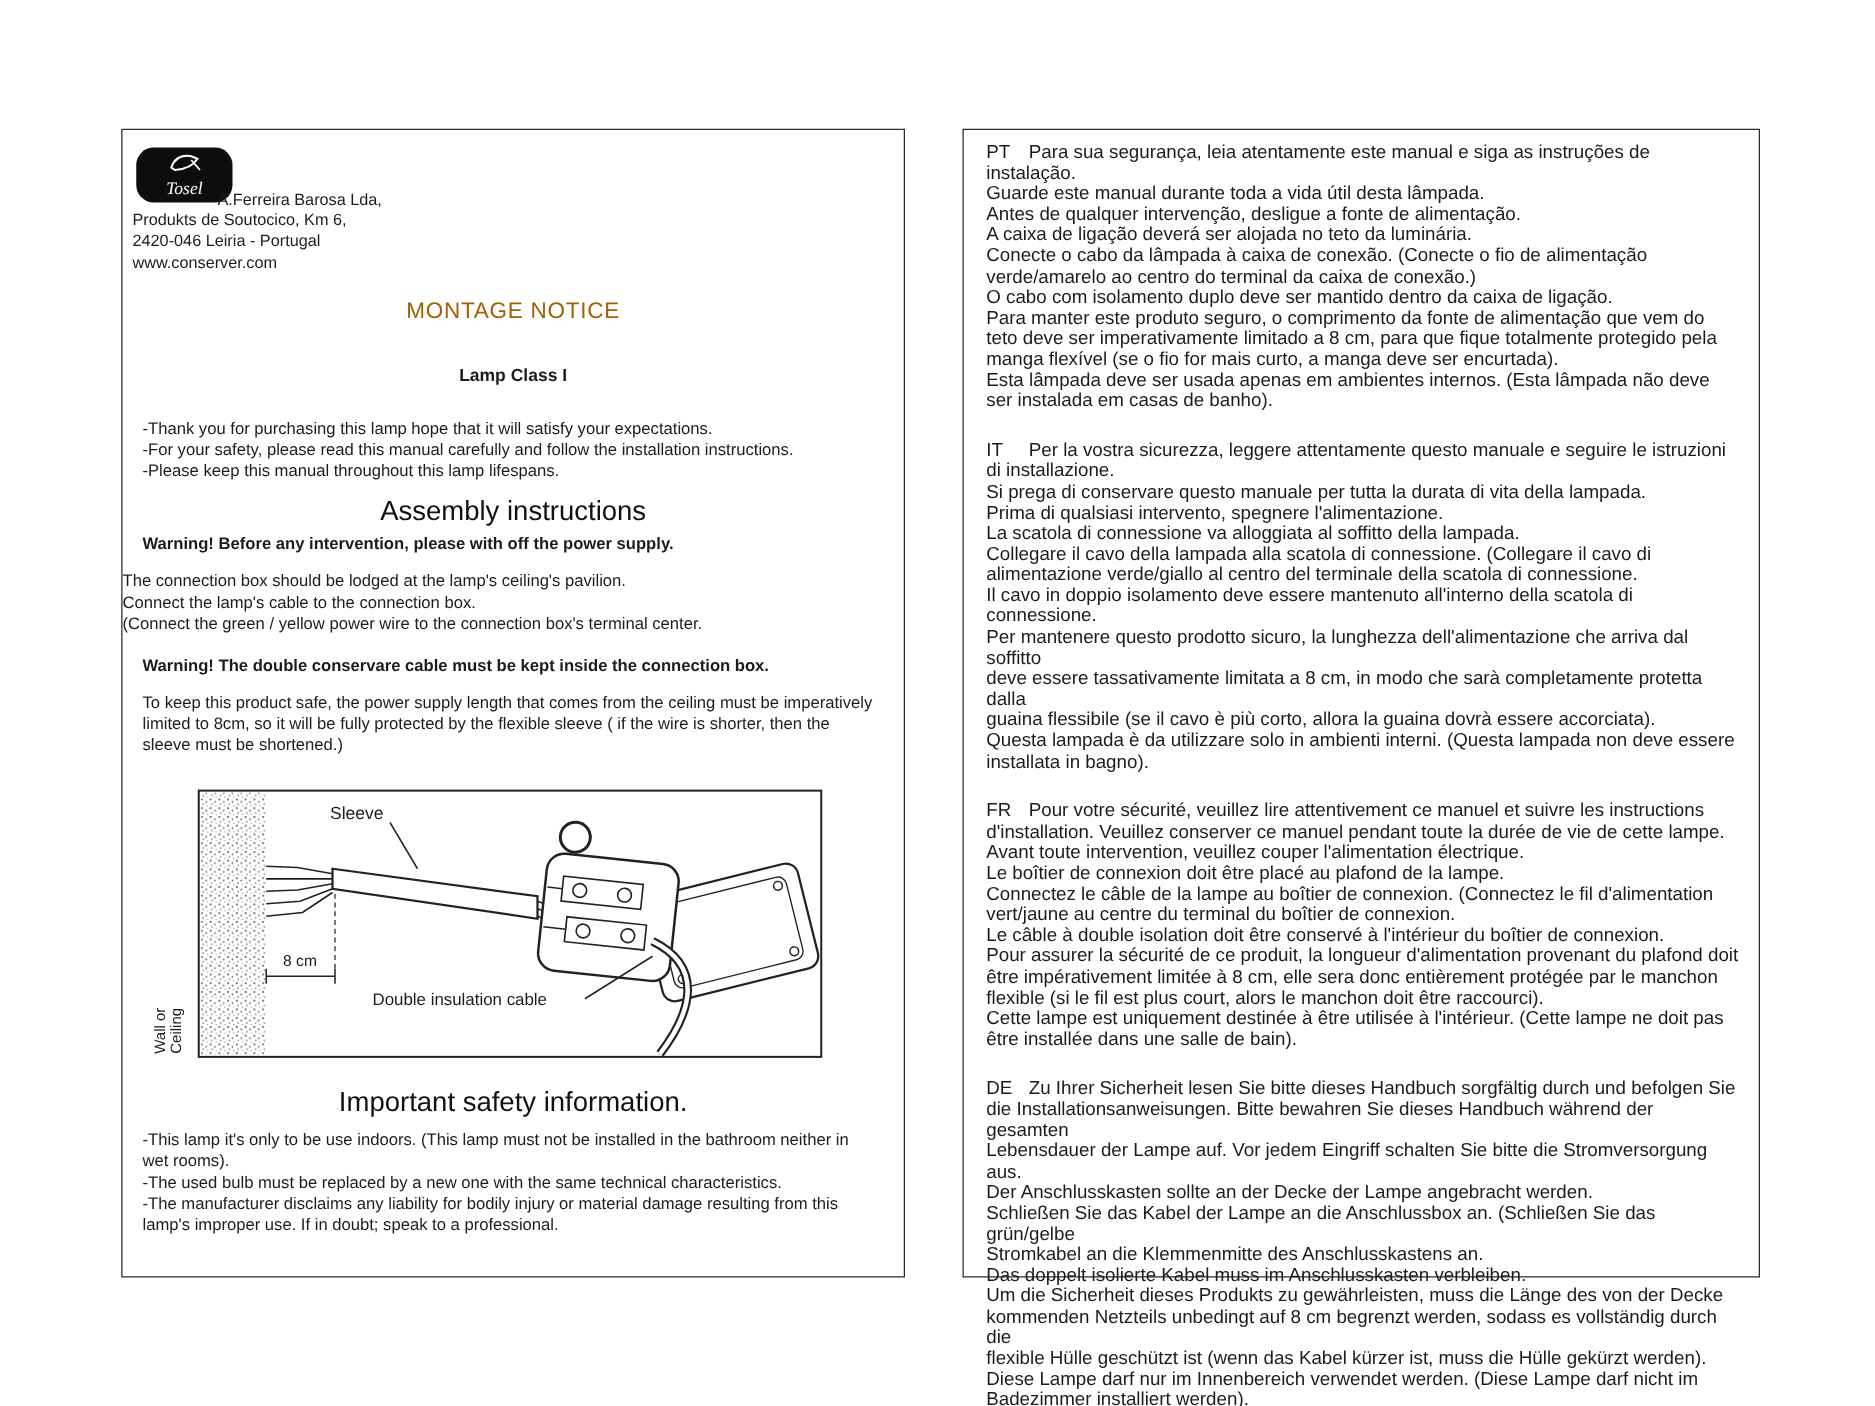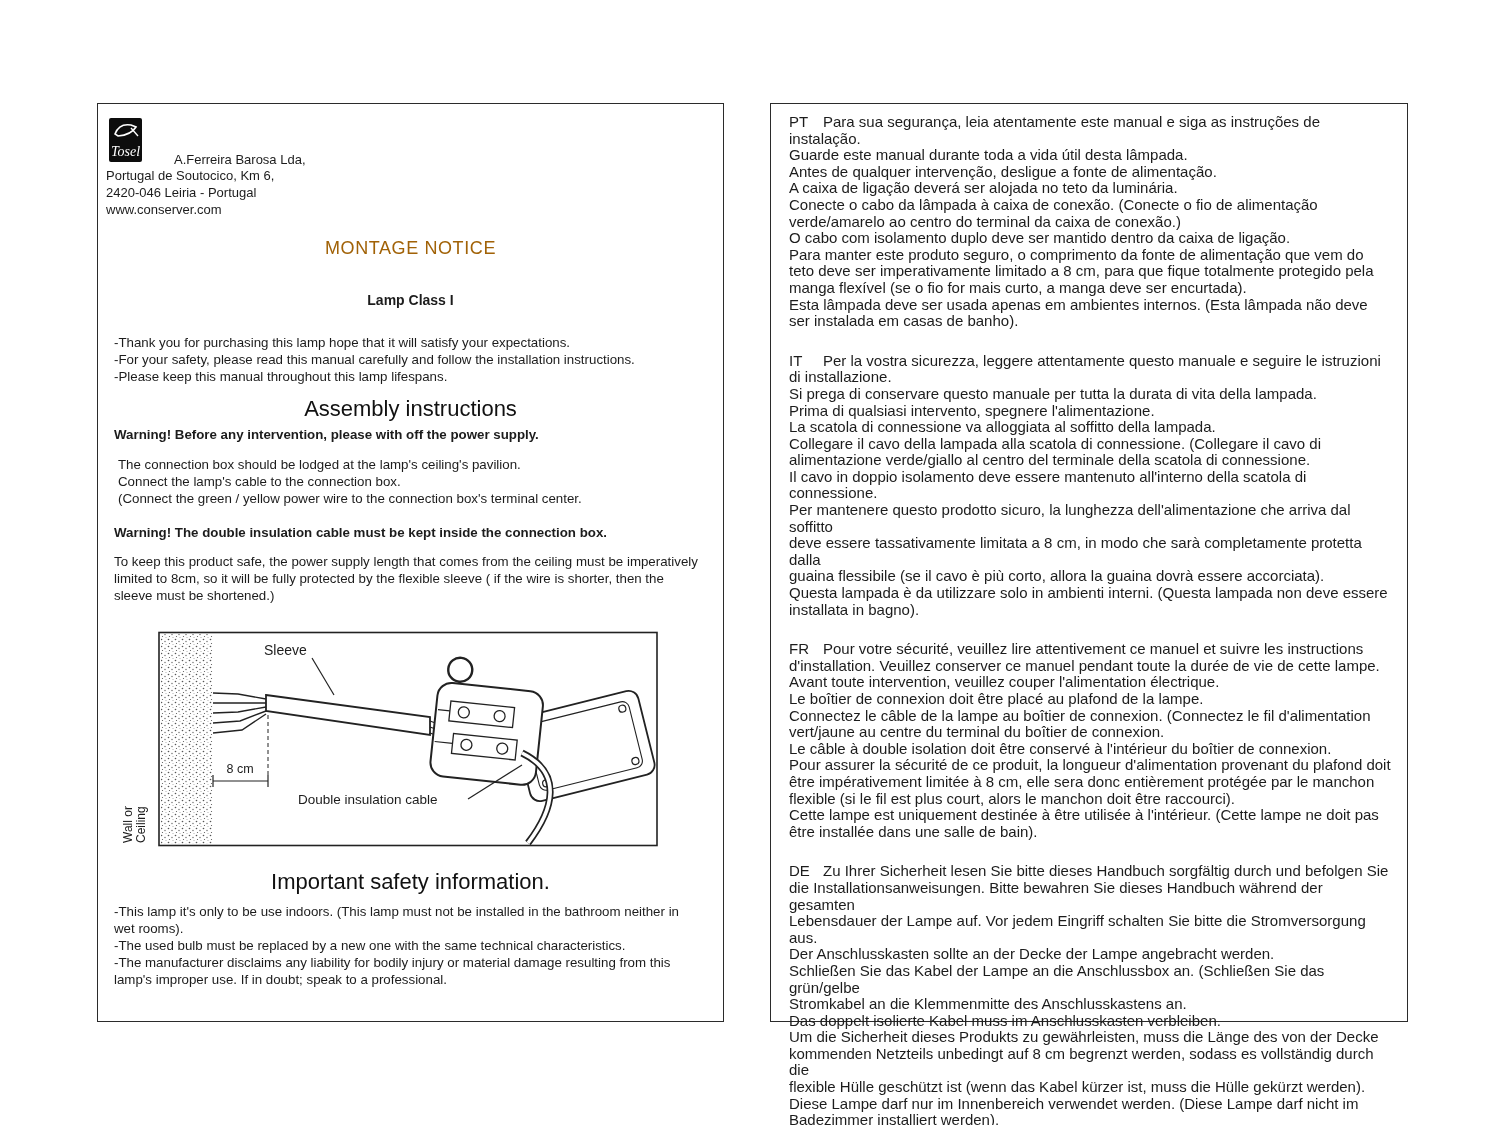--- a/index.html
+++ b/index.html
@@ -10,21 +10,21 @@
     color:#1c1c1c;
   }
   .page { position:absolute; background:#fff; border:1.6px solid #2b2b2b; }
   #left-page  { left:97px;  top:103px; width:627px; height:919px; }
   #right-page { left:770px; top:103px; width:638px; height:919px; }
 
   .abs { position:absolute; }
   .small { font-size:13px; line-height:16px; }
 
   
-  .logo { left:11px; top:14px; width:33px; height:44px; background:#0d0d0d; border-radius:2px; }
+  .logo { left:11px; top:14px; width:77px; height:44px; background:#0d0d0d; border-radius:14px; }
   .logo svg { position:absolute; left:50%; top:3px; transform:translateX(-50%); }
   .logo .brand {
     position:absolute; left:0; right:0; bottom:2px; text-align:center;
     color:#fff; font-family:"Liberation Serif","DejaVu Serif",serif;
     font-style:italic; font-size:14px; line-height:16px;
   }
 
   .company-line1 { left:76px; top:48px; }
   .company-line2 { left:8px;  top:64px; }
   .company-line3 { left:8px;  top:81px;text-align:center; }
@@ -33,21 +33,21 @@
   .centered { left:0; width:100%; text-align:center; }
   .doc-title   { top:134px; font-size:18px; letter-spacing:.6px; color:#a16207; }
   .doc-subtitle{ top:188px; font-size:14px; font-weight:bold; }
 
   .bodytext { font-size:13.3px; line-height:17px; white-space:pre-line; }
   .intro  { left:16px; top:230px; width:598px; }
   .h-mid  { font-size:22px; color:#111; }
   .assembly-heading { top:292px; }
   .warn { left:16px; width:598px; font-size:13.3px; font-weight:bold; line-height:17px; }
   .warning1 { top:322px; }
-  .para1 { left:20px; top:352px; width:598px; }
+  .para1 { left:0; top:352px; width:598px; }
   .warning2 { top:420px; }
   .para2 { left:16px; top:449px; width:585px; }
 
   .diagram { left:20px; top:527px; width:541px; height:216px; }
   .diagram text { font-family:"Liberation Sans","DejaVu Sans",sans-serif; fill:#1c1c1c; }
 
   .safety-heading { top:765px; }
   .safety-text { left:16px; top:799px; width:585px; }
 
   
@@ -63,38 +63,38 @@
 
   <div class="abs logo">
     <svg width="34" height="20" viewBox="0 0 34 20">
       <path d="M6 13 Q10 2 22 4 L27 6 Q22 14 9 15 Z" fill="none" stroke="#ffffff" stroke-width="1.6"></path>
       <line x1="22" y1="7" x2="29" y2="15" stroke="#ffffff" stroke-width="1.4"></line>
     </svg>
     <div class="brand">Tosel</div>
   </div>
 
   <div class="abs small company-line1">A.Ferreira Barosa Lda,</div>
-  <div class="abs small company-line2">Portugal de Soutocico, Km 6,</div>
+  <div class="abs small company-line2">Produkts de Soutocico, Km 6,</div>
   <div class="abs small company-line3">2420-046 Leiria - Portugal</div>
   <div class="abs small company-web">www.conserver.com</div>
 
   <div class="abs centered doc-title">MONTAGE NOTICE</div>
   <div class="abs bodytext intro">-Thank you for purchasing this lamp hope that it will satisfy your expectations.
 -For your safety, please read this manual carefully and follow the installation instructions.
 -Please keep this manual throughout this lamp lifespans.</div>
 
   <div class="abs centered doc-subtitle">Lamp Class I</div>
 
   <div class="abs centered h-mid assembly-heading">Assembly instructions</div>
 
   <div class="abs warn warning1">Warning! Before any intervention, please with off the power supply.</div>
   <div class="abs bodytext para1">The connection box should be lodged at the lamp's ceiling's pavilion.
 Connect the lamp's cable to the connection box.
 (Connect the green / yellow power wire to the connection box's terminal center.</div>
-  <div class="abs warn warning2">Warning! The double insulation cable must be kept inside the connection box.</div>
+  <div class="abs warn warning2">Warning! The double conservare cable must be kept inside the connection box.</div>
   <div class="abs bodytext para2">To keep this product safe, the power supply length that comes from the ceiling must be imperatively limited to 8cm, so it will be fully protected by the flexible sleeve ( if the wire is shorter, then the sleeve must be shortened.)</div>
 
   <svg class="abs diagram" viewBox="0 0 541 216">
     <defs>
       <pattern id="stipple" width="7" height="7" patternUnits="userSpaceOnUse">
         <rect width="7" height="7" fill="#ffffff"></rect>
         <circle cx="1.5" cy="1.5" r="0.8" fill="#555"></circle>
         <circle cx="5" cy="3.5" r="0.7" fill="#666"></circle>
         <circle cx="2.5" cy="5.5" r="0.6" fill="#555"></circle>
         <circle cx="6" cy="6.8" r="0.5" fill="#777"></circle>

